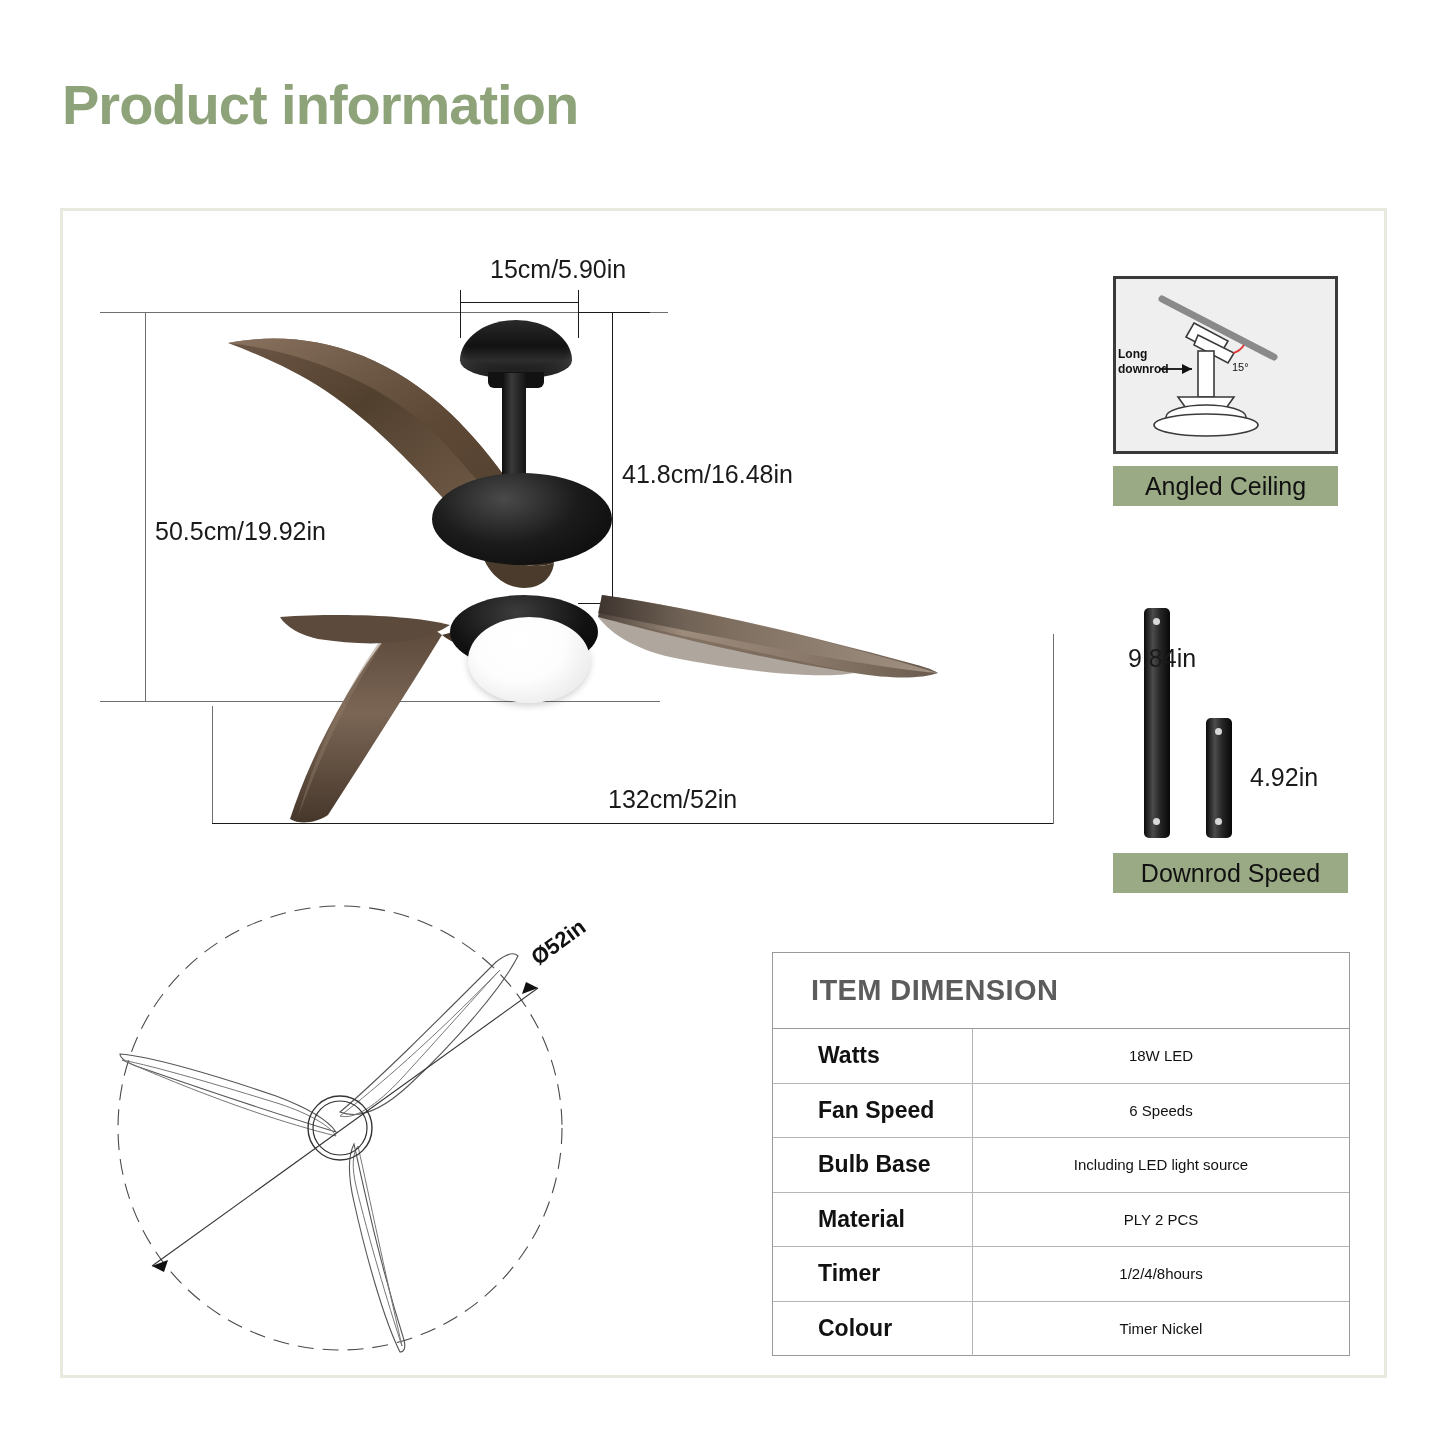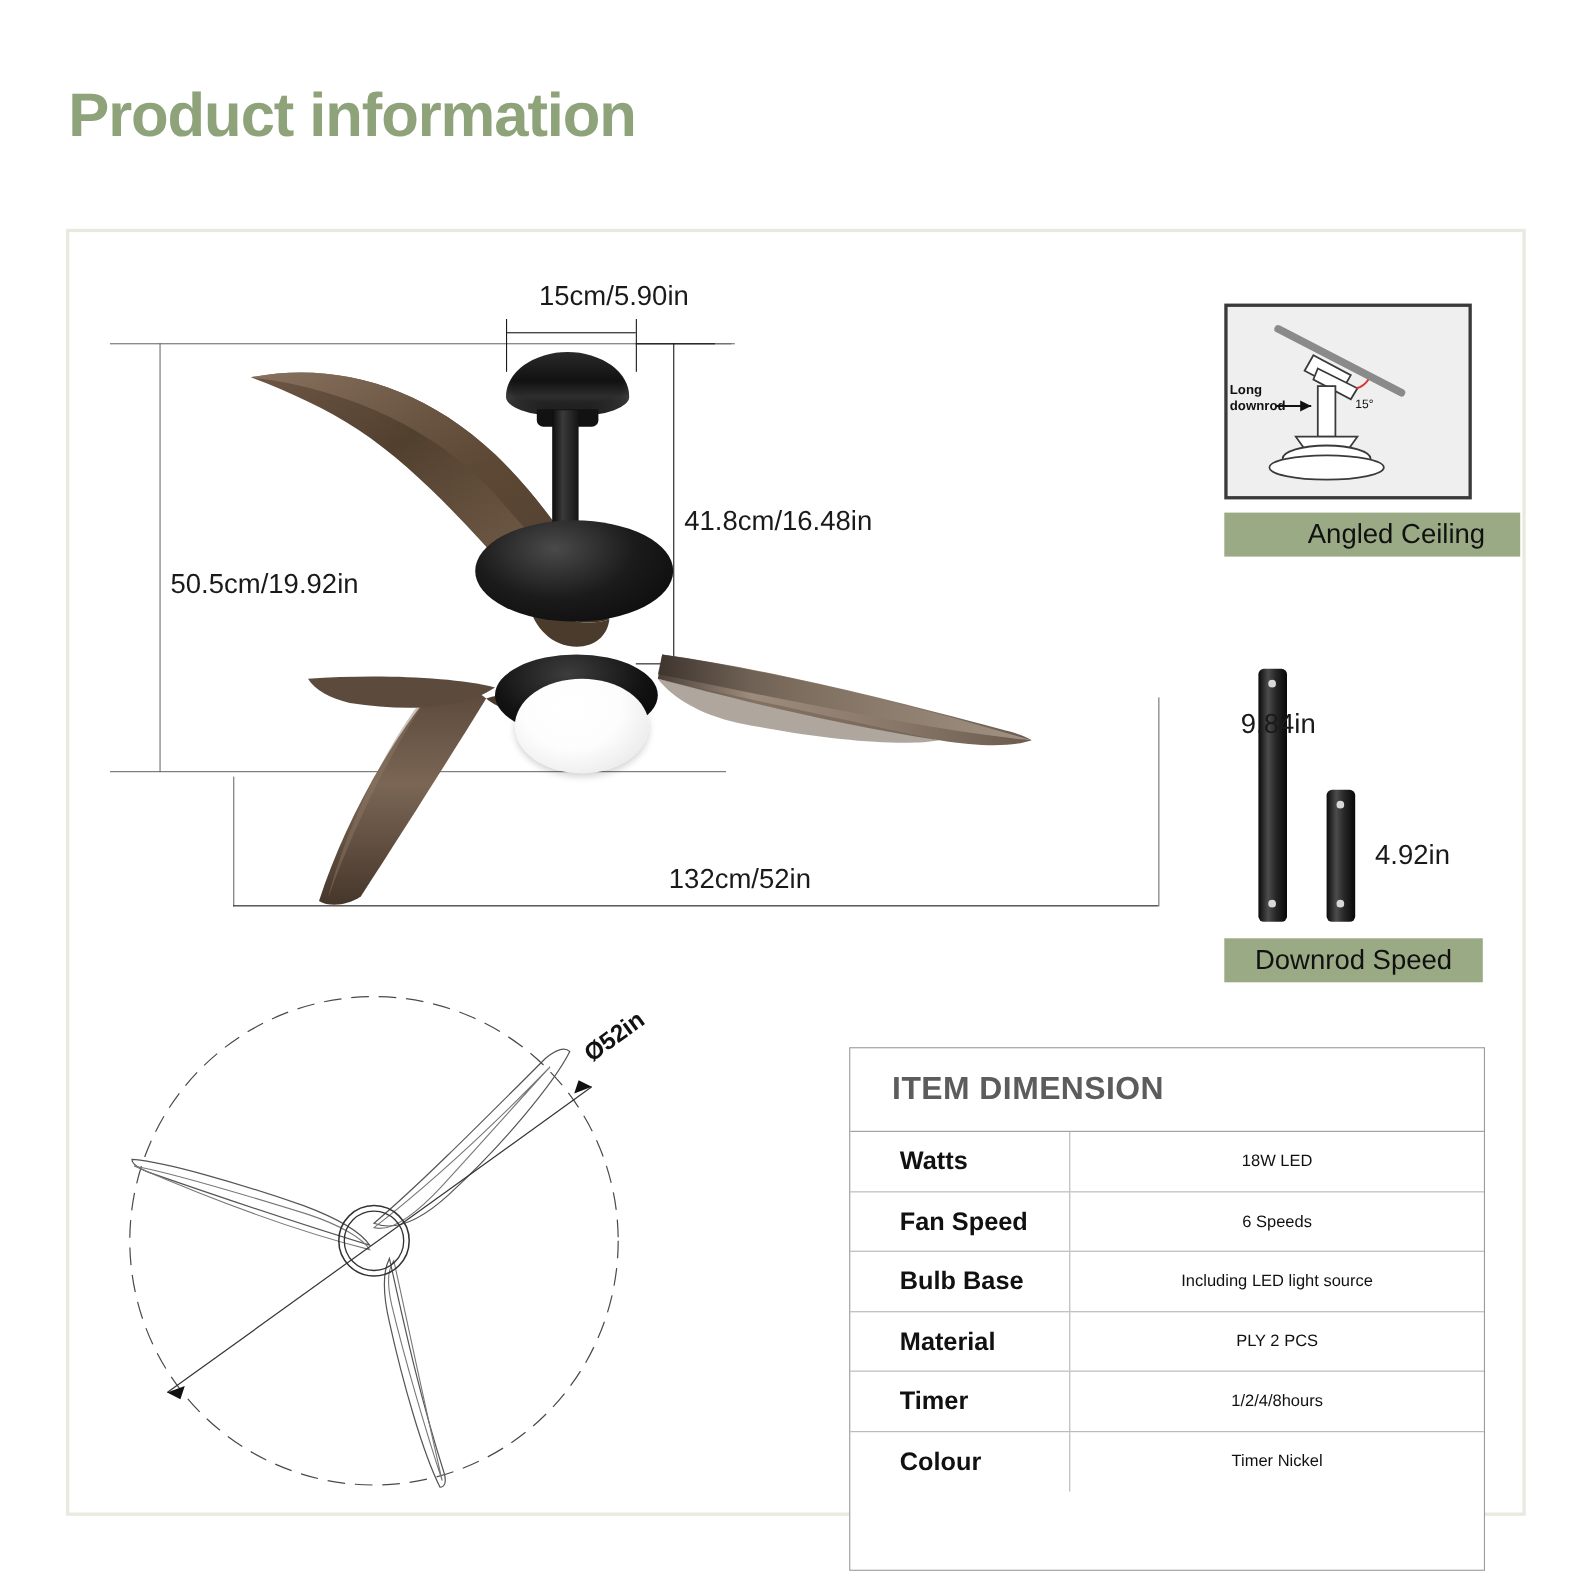--- a/index.html
+++ b/index.html
@@ -60,35 +60,35 @@
   }
 
   
   #angled-box{
     position:absolute;left:1113px;top:276px;width:225px;height:178px;
     background:#efefef;border:3px solid #3a3a3a;box-sizing:border-box;
   }
   #angled-band{
     position:absolute;left:1113px;top:466px;width:225px;height:40px;
     background:#9aaa84;display:flex;align-items:center;justify-content:center;
-    font-size:25px;color:#111;padding-left:44px;
+    font-size:25px;color:#111;
   }
   #downrod-band{
     position:absolute;left:1113px;top:853px;width:235px;height:40px;
     background:#9aaa84;display:flex;align-items:center;justify-content:center;
     font-size:25px;color:#111;
   }
   .rodpic{position:absolute;border-radius:5px;
     background:linear-gradient(90deg,#0a0a0a 0%,#4c4c4c 34%,#262626 62%,#080808 100%);}
   .rodhole{position:absolute;width:7px;height:7px;border-radius:50%;
     background:#d8d8d8;}
 
   
   #spec-table{
-    position:absolute;left:772px;top:952px;width:578px;height:476px;
+    position:absolute;left:772px;top:952px;width:578px;height:404px;
     border:1px solid #9a9a9a;box-sizing:border-box;background:#fff;
   }
   #spec-head{
     height:76px;display:flex;align-items:center;padding-left:38px;
     border-bottom:1px solid #9a9a9a;box-sizing:border-box;
     font-size:29px;font-weight:700;color:#5c5c5c;letter-spacing:.4px;
   }
   .spec-row{display:flex;height:54.5px;border-bottom:1px solid #b5b5b5;box-sizing:border-box;}
   .spec-row:last-child{border-bottom:none;}
   .spec-key{

